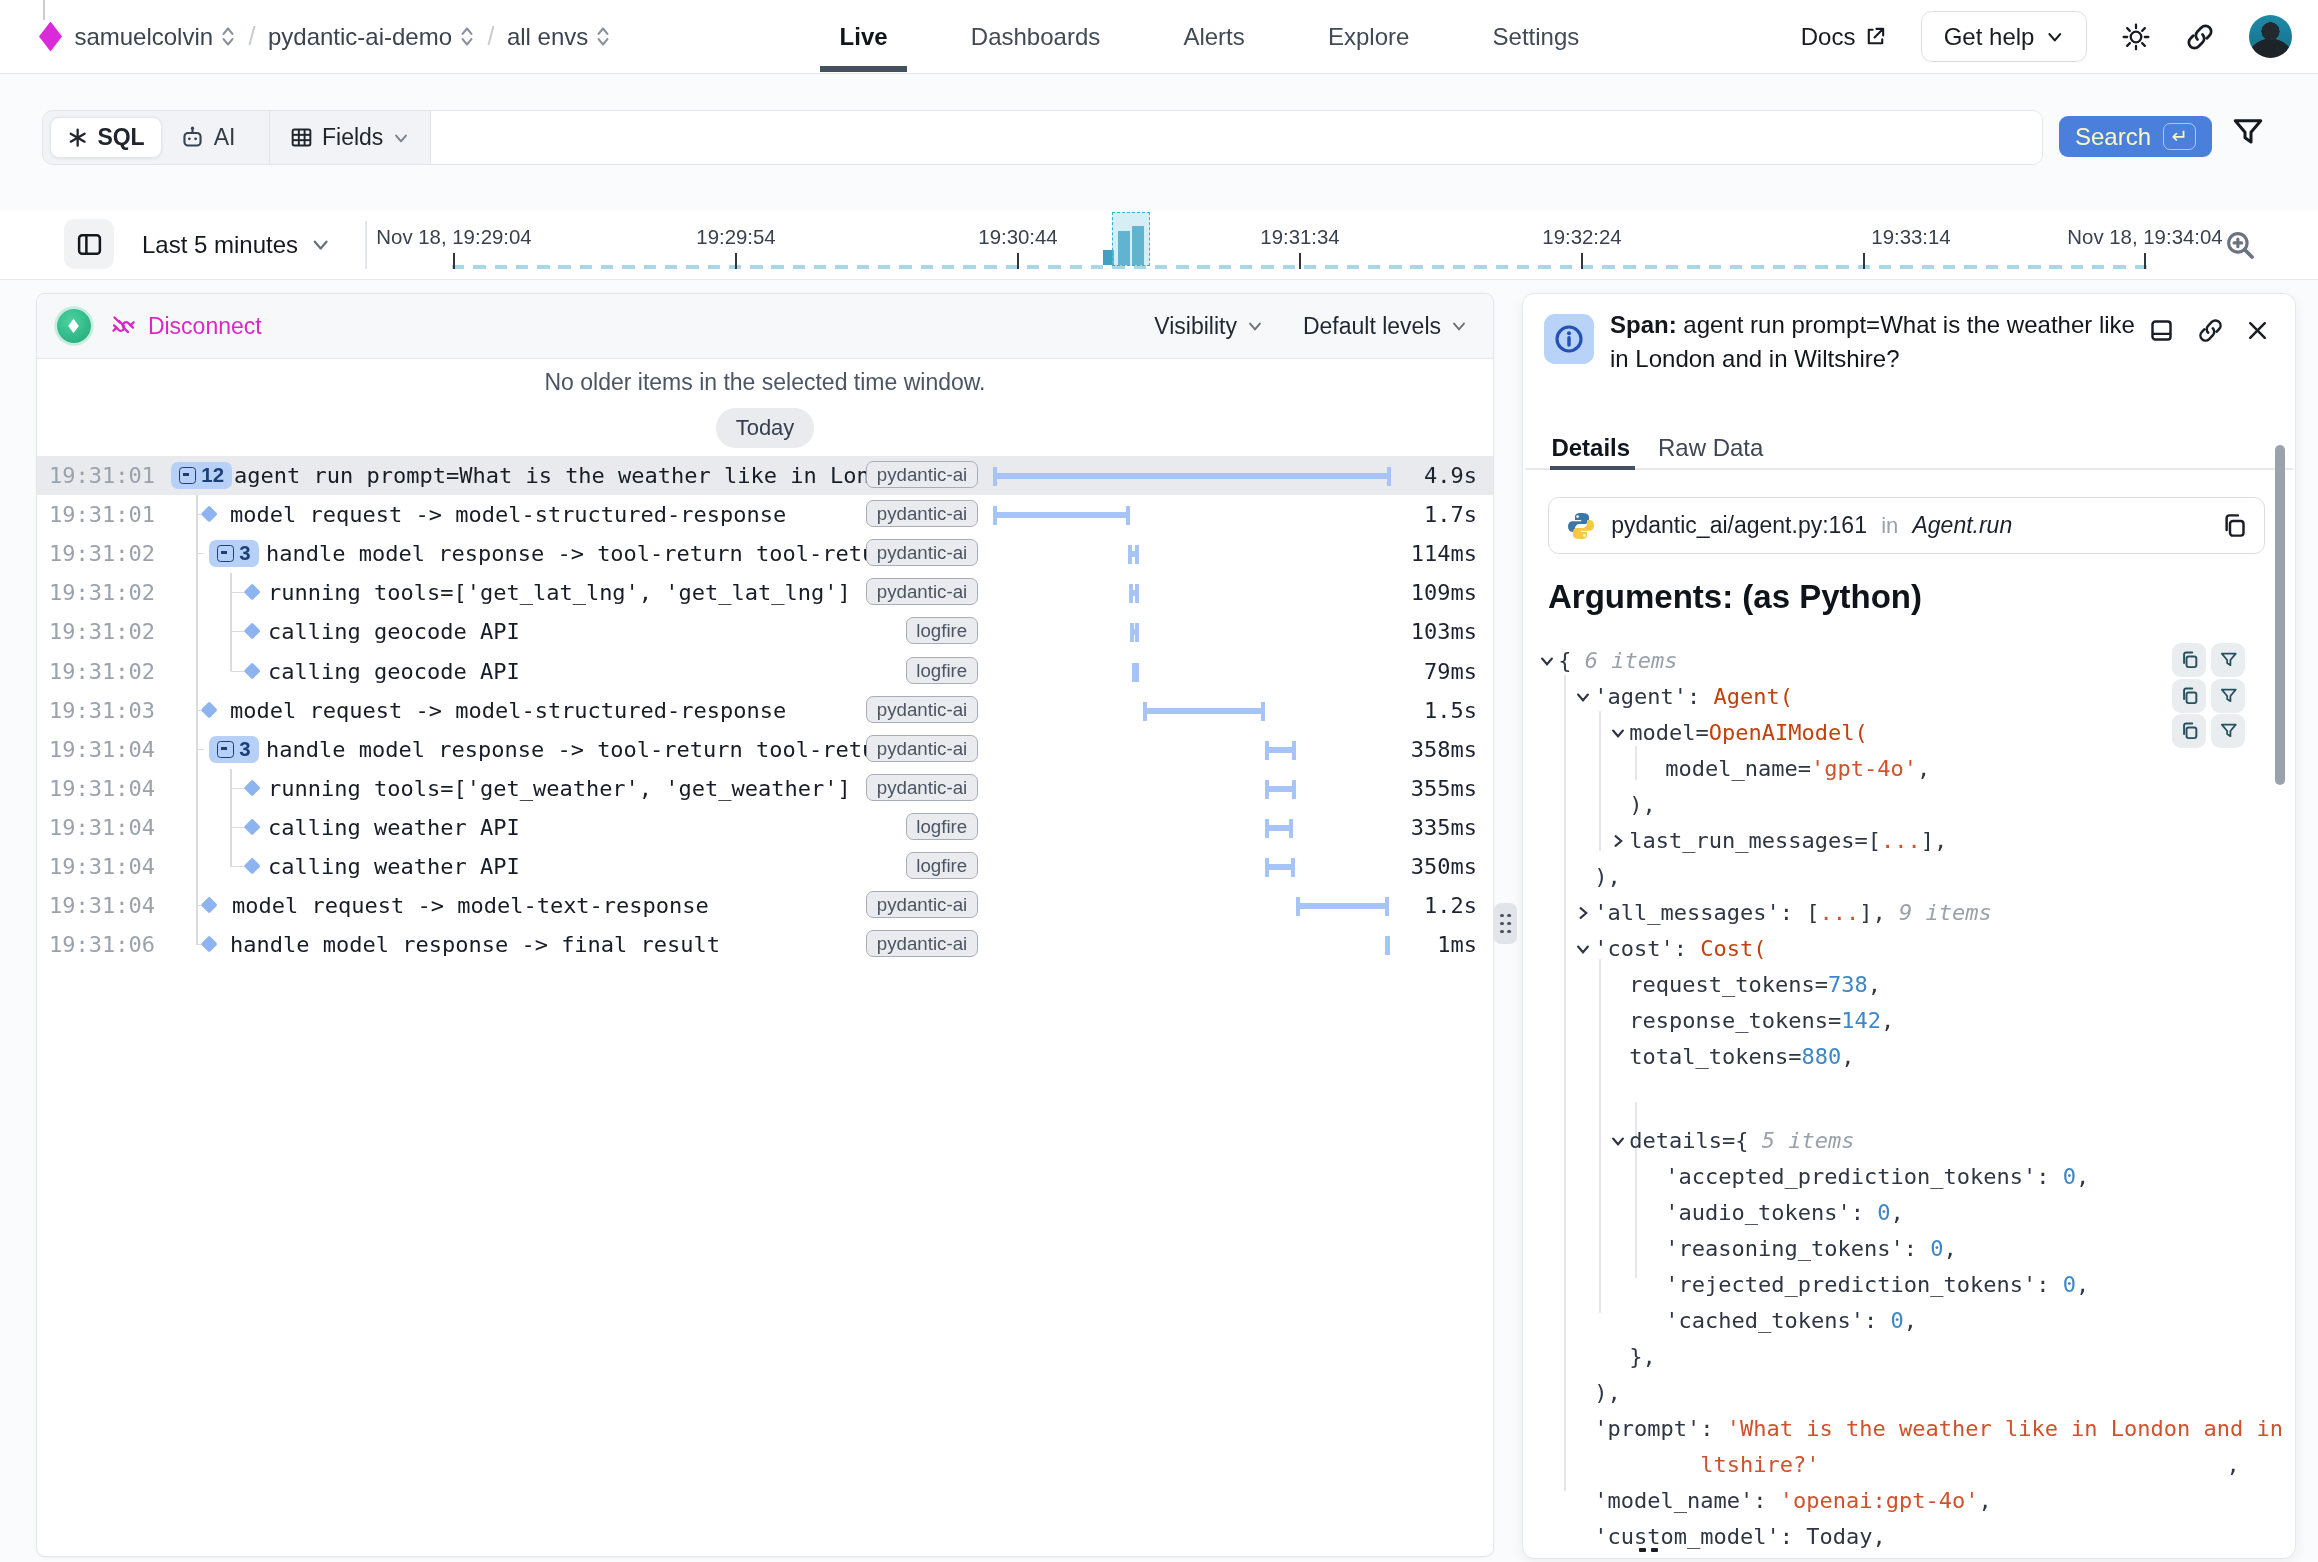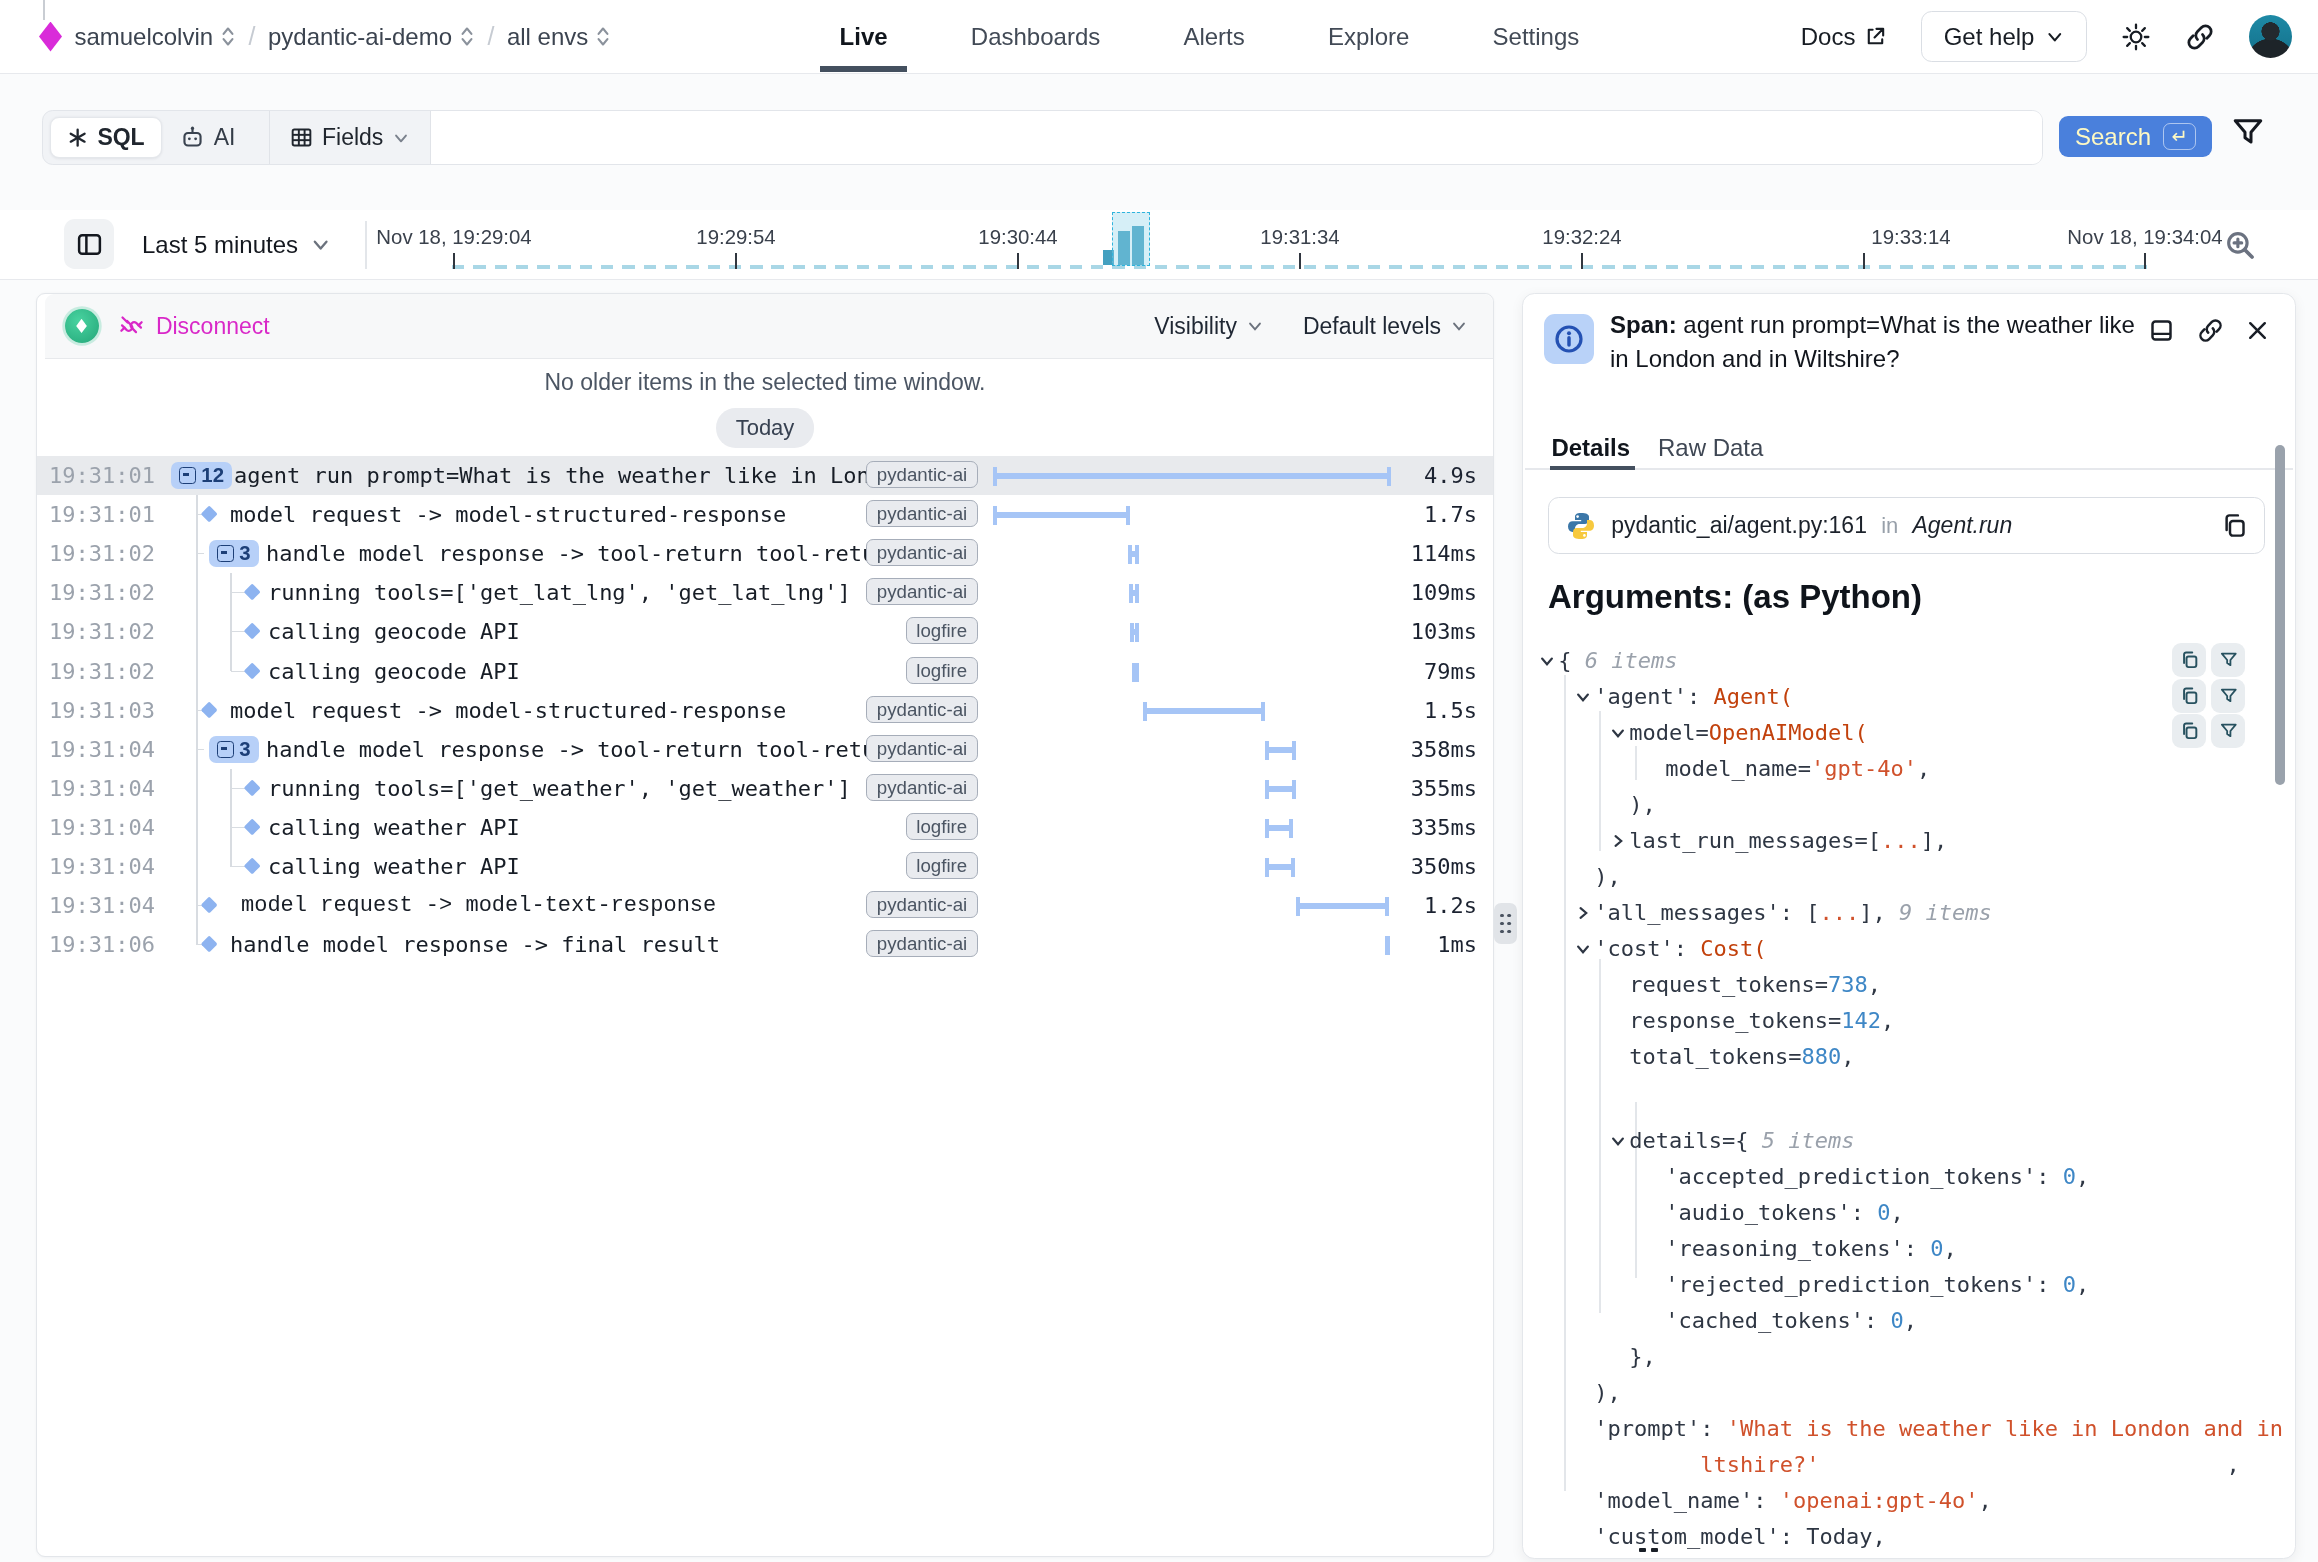--- a/index.html
+++ b/index.html
@@ -57,21 +57,21 @@
   .tick-mark{position:absolute;top:43px;width:1.8px;height:16px;background:#30363f;}
   #tl-dashes{position:absolute;left:452px;top:55px;width:1698px;height:3.6px;
              background:repeating-linear-gradient(90deg,#a9d7e6 0 12.4px,rgba(0,0,0,0) 12.4px 21.3px);}
   .hist-bar{position:absolute;background:#43a0c0;}
   #hist-sel{position:absolute;border:1.8px dashed #2fb4dd;background:rgba(148,212,234,.38);}
   #tl-zoom{position:absolute;left:2223px;top:18px;cursor:pointer;}
 
   
   #live-panel{position:absolute;left:36px;top:293px;width:1456px;height:1262px;background:#fff;
               border:1.8px solid #e3e6ea;border-radius:9px;box-shadow:0 0.9px 2.7px rgba(10,20,40,.04);}
-  #live-header{position:absolute;left:8px;top:0;right:0;height:64px;background:#f7f8f9;border-bottom:1.8px solid #e7e9ec;
+  #live-header{position:absolute;left:0;top:0;right:0;height:64px;background:#f7f8f9;border-bottom:1.8px solid #e7e9ec;
                border-radius:9px 9px 0 0;display:flex;align-items:center;}
   .live-dot{width:34px;height:34px;border-radius:50%;margin-left:19.6px;position:relative;
             background:radial-gradient(circle at 40% 35%,#49d3a0,#23a678);box-shadow:0 0 0 2.7px rgba(60,200,150,.25);}
   .live-dot::after{content:"";position:absolute;left:11.6px;top:9.8px;width:10.7px;height:14.2px;background:#fff;
             clip-path:polygon(50% 0,100% 50%,50% 100%,0 50%);}
   .disconnect{display:flex;align-items:center;gap:10.7px;margin-left:19.6px;color:#d928c8;font-size:23px;cursor:pointer;}
   .live-hdr-right{margin-left:auto;display:flex;align-items:center;gap:39px;margin-right:25px;}
   .ddl{display:flex;align-items:center;gap:9px;font-size:23px;color:#1f2733;cursor:pointer;}
   #empty-msg{position:absolute;left:0;right:0;top:75px;text-align:center;font-size:23px;color:#4b5563;}
   #today-pill{position:absolute;left:50%;top:114px;transform:translateX(-50%);background:#e9ebef;border-radius:19.6px;
@@ -467,21 +467,21 @@
         <div class="t-tag">logfire</div>
         <div class="t-gantt">
           <div class="g-bar" style="left: 272px; width: 30px;"></div>
         </div>
         <div class="t-dur">350ms</div>
       </div>
       <div class="trace-row" style="top: 430px;">
         <div class="t-time">19:31:04</div>
         <div class="tree-stub" style="left: 160px; top: 18.7px; width: 7.1px;"></div>
         <div class="t-diamond" style="left: 166px;"></div>
-        <div class="t-label" style="left: 204px; font-family: Liberation Mono, monospace;">model request -&gt; model-text-response</div>
+        <div class="t-label" style="left: 195px;">model request -&gt; model-text-response</div>
         <div class="t-tag">pydantic-ai</div>
         <div class="t-gantt">
           <div class="g-bar" style="left: 303px; width: 93px;"></div>
         </div>
         <div class="t-dur">1.2s</div>
       </div>
       <div class="trace-row" style="top: 469px;">
         <div class="t-time">19:31:06</div>
         <div class="tree-stub" style="left: 160px; top: 18.7px; width: 7.1px;"></div>
         <div class="t-diamond" style="left: 166px;"></div>

